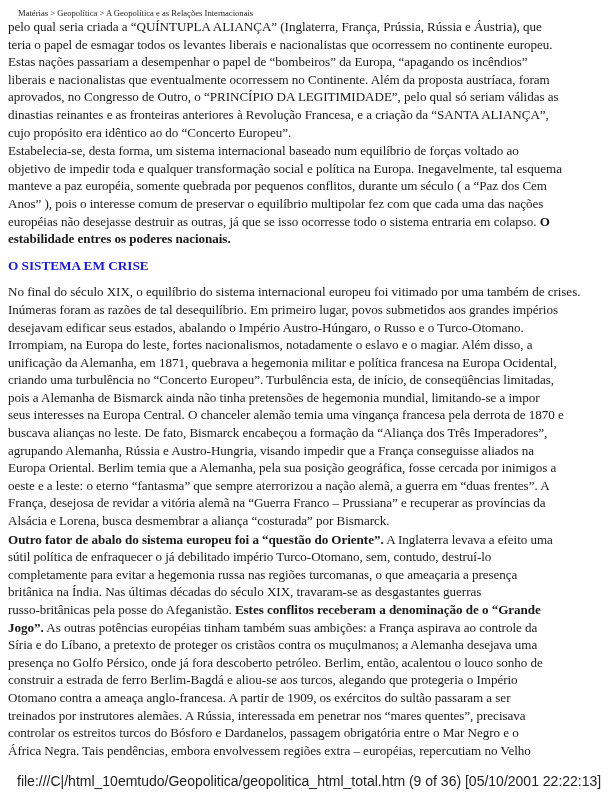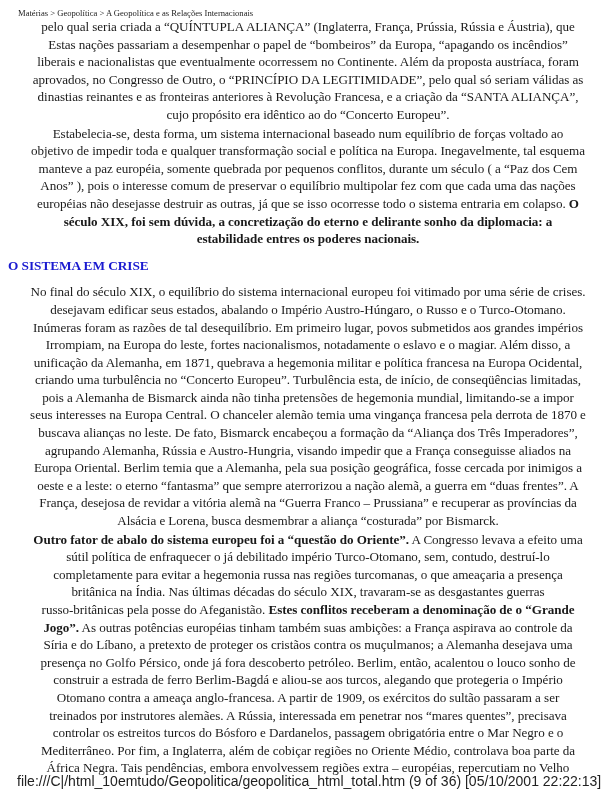--- a/index.html
+++ b/index.html
@@ -49,80 +49,79 @@
     b { font-weight: bold; }
     .footer-path {
       position: absolute;
       left: 17px;
       top: 773px;
       font-family: Liberation Sans, sans-serif;
       font-size: 14px;
       color: #222;
       white-space: nowrap;
     }
-    .ln { display: block; white-space: nowrap; text-align: center; }
+    .ln { display: block; white-space: nowrap; }
   </style>
 </head>
 <body style="color: rgb(26, 26, 26);">
 
 <div class="header-breadcrumb">Matérias &gt; Geopolítica &gt; A Geopolítica e as Relações Internacionais</div>
 
 <div class="content">
 
   <p>
     <span class="ln">pelo qual seria criada a “QUÍNTUPLA ALIANÇA” (Inglaterra, França, Prússia, Rússia e Áustria), que</span>
+    <span class="ln">teria o papel de esmagar todos os levantes liberais e nacionalistas que ocorressem no continente europeu.</span>
     <span class="ln">Estas  nações passariam a desempenhar o papel de “bombeiros” da Europa, “apagando os incêndios”</span>
     <span class="ln">liberais e nacionalistas que eventualmente ocorressem no Continente. Além da proposta austríaca, foram</span>
     <span class="ln">aprovados, no Congresso de Outro, o “PRINCÍPIO DA LEGITIMIDADE”, pelo qual só seriam válidas as</span>
     <span class="ln">dinastias reinantes e as fronteiras anteriores à Revolução Francesa, e a criação da “SANTA ALIANÇA”,</span>
     <span class="ln">cujo propósito era idêntico ao do “Concerto Europeu”.</span>
   </p>
 
   <p>
     <span class="ln">Estabelecia-se, desta forma, um sistema internacional baseado num equilíbrio de forças voltado ao</span>
     <span class="ln">objetivo de impedir toda e qualquer transformação social e política na Europa. Inegavelmente, tal esquema</span>
     <span class="ln">manteve a paz européia, somente quebrada por pequenos conflitos,  durante um século ( a “Paz dos Cem</span>
     <span class="ln">Anos” ), pois o interesse comum de preservar o equilíbrio multipolar fez com que cada uma das nações</span>
     <span class="ln"><span>européias não desejasse destruir as outras, já que se isso ocorresse todo o sistema entraria em colapso. </span><b>O</b></span>
-    <b class="ln">século XIX, foi sem dúvida, a concretização do eterno e delirante sonho da diplomacia: a</b>
     <b class="ln">estabilidade entres os poderes nacionais.</b>
   </p>
 
   <p class="section-heading" style="color: rgb(26, 26, 208);">O SISTEMA EM CRISE</p>
 
   <p>
-    <span class="ln">No final do século XIX, o equilíbrio do sistema internacional europeu foi vitimado por uma série de crises.</span>
+    <span class="ln">No final do século XIX, o equilíbrio do sistema internacional europeu foi vitimado por uma também de crises.</span>
+    <span class="ln">Inúmeras foram as razões de tal desequilíbrio. Em primeiro lugar, povos submetidos aos grandes impérios</span>
     <span class="ln">desejavam edificar seus estados, abalando o Império Austro-Húngaro, o Russo e o Turco-Otomano.</span>
-    <span class="ln">Inúmeras foram as razões de tal desequilíbrio. Em primeiro lugar, povos submetidos aos grandes impérios</span>
     <span class="ln">Irrompiam, na Europa do leste, fortes nacionalismos, notadamente o eslavo e o magiar. Além disso, a</span>
     <span class="ln">unificação da Alemanha, em 1871, quebrava a hegemonia militar e política francesa na Europa Ocidental,</span>
     <span class="ln">criando uma turbulência no “Concerto Europeu”. Turbulência esta, de início, de conseqüências limitadas,</span>
     <span class="ln">pois a Alemanha de Bismarck ainda não tinha pretensões de hegemonia mundial, limitando-se a impor</span>
     <span class="ln">seus interesses na Europa Central. O chanceler alemão temia uma vingança francesa pela derrota de 1870 e</span>
     <span class="ln">buscava alianças no leste. De fato, Bismarck encabeçou a formação da “Aliança dos Três Imperadores”,</span>
     <span class="ln">agrupando Alemanha, Rússia e Austro-Hungria, visando impedir que a França conseguisse  aliados na</span>
     <span class="ln">Europa Oriental. Berlim temia que a Alemanha, pela sua posição geográfica, fosse cercada por inimigos a</span>
     <span class="ln">oeste e a leste: o eterno “fantasma” que sempre aterrorizou a nação alemã, a guerra em “duas frentes”. A</span>
     <span class="ln">França, desejosa de revidar a vitória alemã na “Guerra Franco – Prussiana” e recuperar as províncias da</span>
     <span class="ln">Alsácia e Lorena, busca desmembrar a aliança “costurada” por Bismarck.</span>
   </p>
 
   <p>
-    <span class="ln"><b>Outro fator de abalo do sistema europeu foi a  “questão do Oriente”.</b><span> A Congresso levava a efeito uma</span></span>
+    <span class="ln"><b>Outro fator de abalo do sistema europeu foi a  “questão do Oriente”.</b><span> A Inglaterra levava a efeito uma</span></span>
     <span class="ln">sútil política de enfraquecer o já debilitado império Turco-Otomano, sem, contudo, destruí-lo</span>
     <span class="ln">completamente para evitar a hegemonia russa nas regiões turcomanas, o que ameaçaria a presença</span>
     <span class="ln">britânica na Índia. Nas últimas décadas do século XIX, travaram-se as desgastantes guerras</span>
     <span class="ln"><span>russo-britânicas pela posse do Afeganistão. </span><b>Estes conflitos receberam a denominação de o “Grande</b></span>
     <span class="ln"><b>Jogo”.</b><span> As outras potências européias tinham também suas ambições: a França aspirava ao controle da</span></span>
     <span class="ln">Síria e do Líbano, a pretexto de proteger os cristãos contra os muçulmanos; a Alemanha desejava uma</span>
     <span class="ln">presença no Golfo Pérsico, onde já fora descoberto petróleo. Berlim, então, acalentou o louco sonho de</span>
     <span class="ln">construir a estrada de ferro Berlim-Bagdá e aliou-se aos turcos, alegando que protegeria o Império</span>
     <span class="ln">Otomano contra  a ameaça anglo-francesa. A partir de 1909, os exércitos do sultão passaram a ser</span>
     <span class="ln">treinados por instrutores alemães. A Rússia, interessada em penetrar nos “mares quentes”, precisava</span>
     <span class="ln">controlar os estreitos turcos do Bósforo e Dardanelos, passagem obrigatória entre o Mar Negro e o</span>
-    <span class="ln">Mediterrâneo. Por fim, a Inglaterra, além de cobiçar regiões no Oriente Médio, controlava boa parte da</span>
     <span class="ln">África Negra. Tais pendências, embora envolvessem regiões extra – européias, repercutiam no Velho</span>
 
   </p>
 
 </div>
 
 <div class="footer-path">file:///C|/html_10emtudo/Geopolitica/geopolitica_html_total.htm (9 of 36) [05/10/2001 22:22:13]</div>
 
 </body></html>

